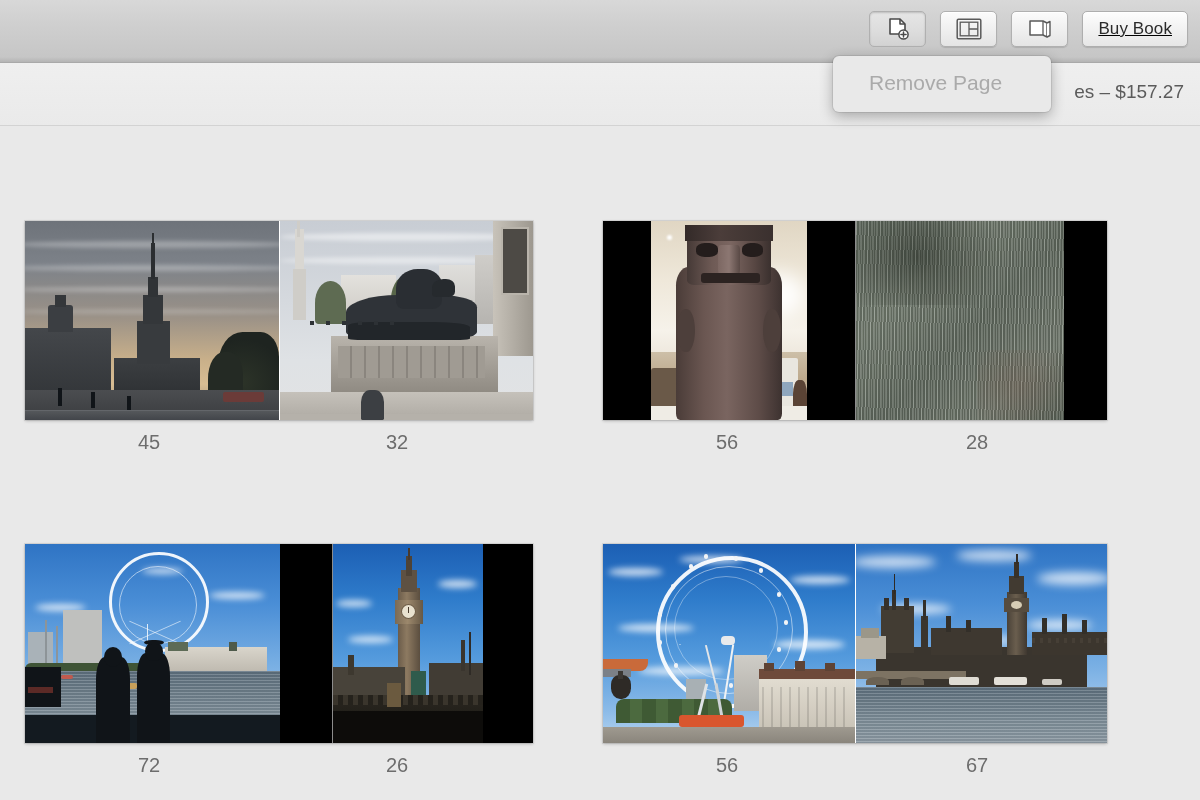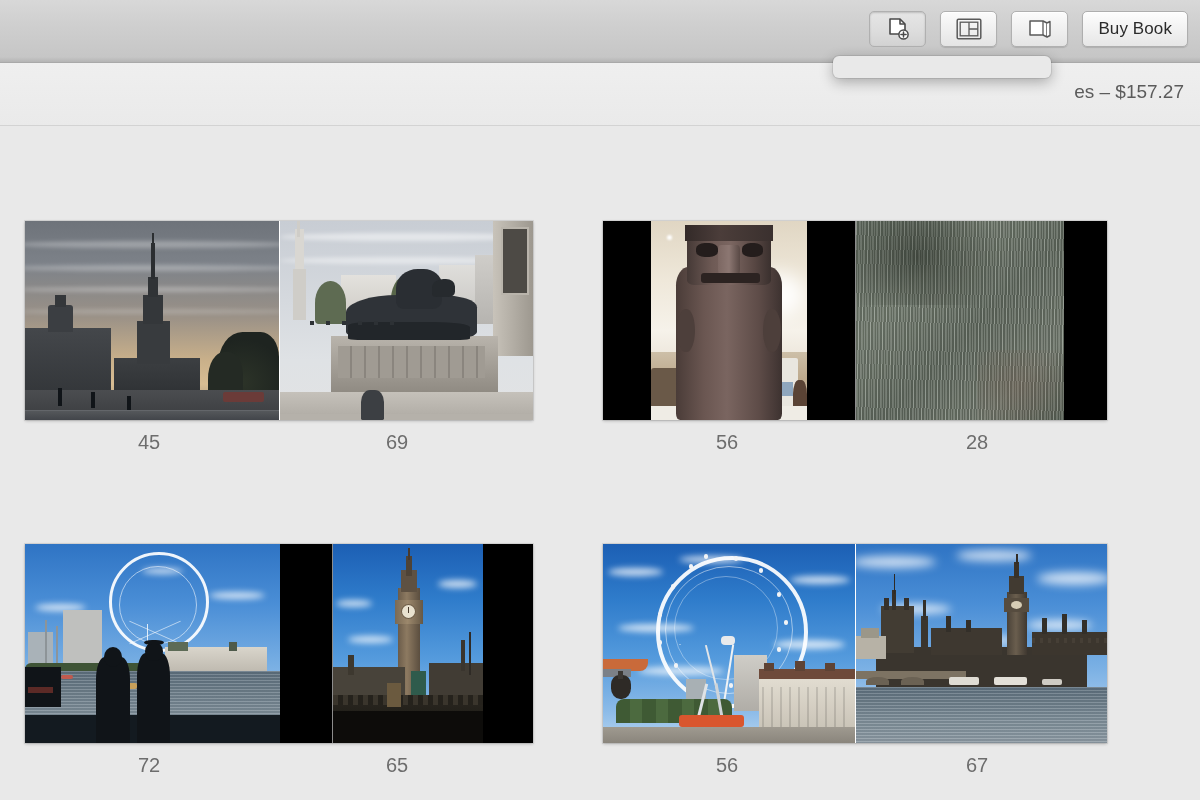--- a/index.html
+++ b/index.html
@@ -11,21 +11,21 @@
   }
 
   
   #toolbar{
     position:absolute; left:0; top:0; width:1200px; height:63px;
     background:linear-gradient(to bottom,#d8d8d8 0%,#cfcfcf 40%,#c6c6c6 92%,#b4b4b4 100%);
     border-bottom:1px solid #a9a9a9;
   }
   #toolbar-actions{
     position:absolute; right:12px; top:11px;
-    display:flex; align-items:center; gap:14px;
+    display:flex; align-items:center; gap:14px;text-decoration:underline;
   }
   .tbtn{
     width:57px; height:36px; border-radius:5px;
     background:linear-gradient(to bottom,#fbfbfb 0%,#f0f0f0 50%,#e4e4e4 100%);
     border:1px solid #b0b0b0;
     box-shadow:0 1px 1px rgba(0,0,0,.13), inset 0 1px 0 #fff;
     display:flex; align-items:center; justify-content:center;
     cursor:default;
   }
   .tbtn.active{
@@ -163,20 +163,21 @@
       <span>Buy Book</span>
     </div>
   </div>
 </div>
 
 <div id="subbar">
   <div id="book-price">es – $157.27</div>
 </div>
 
 <div id="add-page-menu">
+  <div class="menu-item disabled">Remove Page</div>
 </div>
 
 <div id="content">
 
   <div class="page-label" style="left:149px; top:-19px;">44</div>
   <div class="page-label" style="left:397px; top:-19px;">45</div>
   <div class="page-label" style="left:727px; top:-19px;">46</div>
 
   <div class="spread" style="left:25px; top:95px; width:508px; height:199px;">
 
@@ -248,21 +249,21 @@
         <div class="ground" style="height:3%; background:#b5b1aa;"></div>
 
         <div class="bldg" style="left:32%; bottom:0; width:9%; height:15%; background:#3c3f43; border-radius:40% 40% 6% 6%;"></div>
 
         <div class="bldg" style="left:12%; top:50%; width:36%; height:2.5%;
              background:repeating-linear-gradient(90deg,#2d3135 0 4px, transparent 4px 16px);"></div>
       </div>
     </div>
   </div>
   <div class="page-label" style="left:149px; top:305px;">45</div>
-  <div class="page-label" style="left:397px; top:305px;">69</div>
+  <div class="page-label" style="left:397px; top:305px;">32</div>
 
   <div class="spread" style="left:603px; top:95px; width:504px; height:199px;">
 
     <div class="half" style="width:50%; background:#000;">
       <div class="photo" style="left:19%; right:19%;">
         <div class="museum-wall"></div>
 
         <div class="cloudwisp" style="left:10%; top:7%; width:5px; height:5px; background:#fff; filter:blur(1px);"></div>
         <div class="cloudwisp" style="left:69%; top:10%; width:5px; height:5px; background:#fff; filter:blur(1px);"></div>
         <div class="cloudwisp" style="right:2%; top:26%; width:34%; height:22%; background:rgba(255,255,255,.92); filter:blur(9px);"></div>
@@ -392,21 +393,21 @@
         <div class="ground" style="height:24%; background:linear-gradient(to bottom,#2a2720,#171511);"></div>
         <div class="bldg" style="left:0; top:76%; width:100%; height:5%;
              background:repeating-linear-gradient(90deg,#3a352c 0 5px, #25221c 5px 10px);"></div>
         <div class="bldg" style="left:36%; top:70%; width:9%; height:12%; background:#6b5a3f;"></div>
         <div class="bldg" style="left:0; top:84%; width:100%; height:16%; background:#0d0c0a;"></div>
       </div>
       <div class="bar" style="right:0; width:25%;"></div>
     </div>
   </div>
   <div class="page-label" style="left:149px; top:628px;">72</div>
-  <div class="page-label" style="left:397px; top:628px;">65</div>
+  <div class="page-label" style="left:397px; top:628px;">26</div>
 
   <div class="spread" style="left:603px; top:418px; width:504px; height:199px;">
 
     <div class="half" style="width:50%;">
       <div class="photo">
         <div class="sky-blue-deep"></div>
         <div class="cloudwisp" style="left:2%; top:12%; width:22%; height:8px;"></div>
         <div class="cloudwisp" style="left:30%; top:6%; width:26%; height:7px;"></div>
         <div class="cloudwisp" style="right:2%; top:16%; width:24%; height:8px;"></div>
         <div class="cloudwisp" style="left:6%; top:40%; width:30%; height:8px;"></div>

